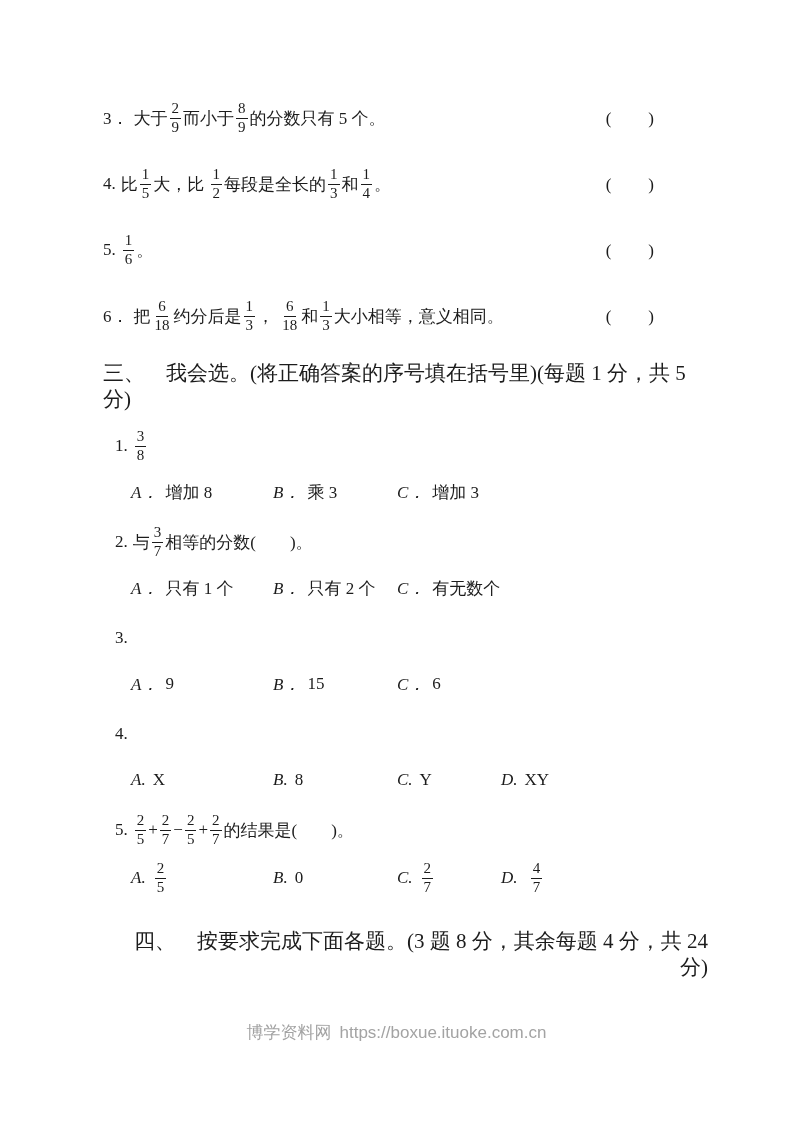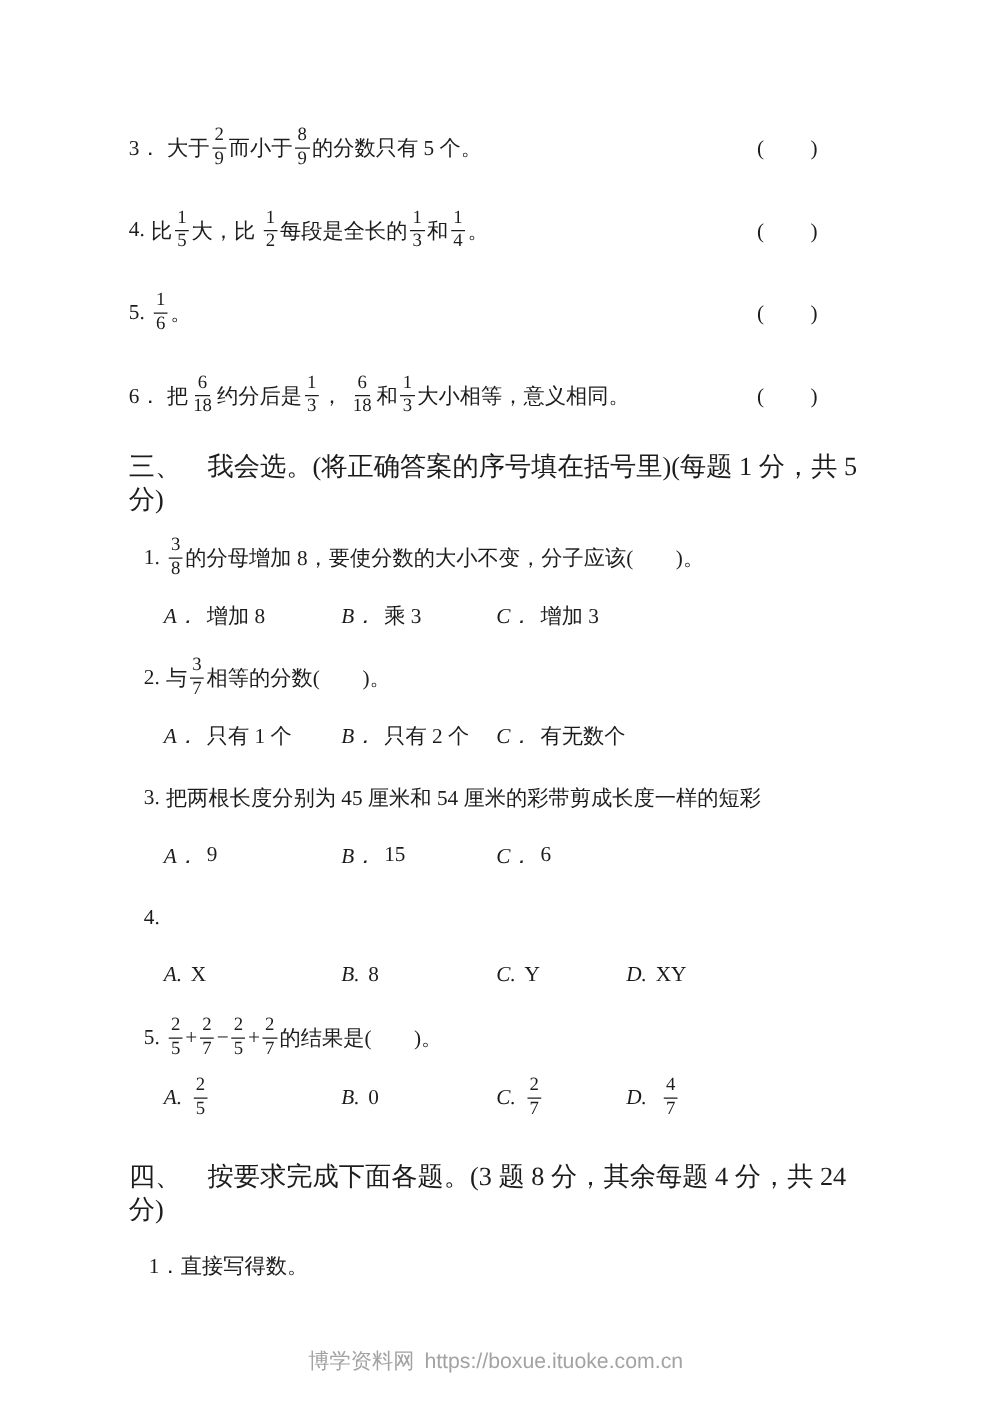--- a/index.html
+++ b/index.html
@@ -30,42 +30,42 @@
     min-height:44px;margin-bottom:22px;
   }
   .q-body{flex:1;display:flex;align-items:center;}
   .bracket{margin-right:53px;letter-spacing:1px;}
   .q-num{margin-right:5px;}
   
   .sec-head{
     font-size:21px;font-weight:normal;
     margin:6px 0 10px 0;line-height:26px;
   }
-  .sec-head-4{margin-top:32px;}
+  .sec-head-4{margin-top:32px;text-align:right;}
   
   .question{margin-bottom:10px;}
   .q-line{
     display:flex;align-items:center;
     min-height:48px;margin-left:12px;
   }
   .q-line.cont{margin-left:27px;min-height:44px;}
   .opts{
     display:flex;align-items:center;
     margin-left:28px;margin-top:6px;min-height:32px;
   }
   .opt{display:inline-flex;align-items:center;}
   .opt:nth-child(1){width:142px;}
   .opt:nth-child(2){width:124px;}
   .opt:nth-child(3){width:104px;}
   .opt-label{font-style:italic;margin-right:7px;}
   
   .sub-item{margin:20px 0 0 16px;line-height:26px;}
   
   .footer{
-    position:absolute;left:0;top:1077px;width:100%;
+    position:absolute;left:0;top:1021px;width:100%;
     text-align:center;
     font-family:"Liberation Sans","DejaVu Sans",sans-serif;
     font-size:17px;color:#a3a3a3;
   }
   .footer .url{margin-left:8px;color:#a3a3a3;text-decoration:none;}
 </style>
 </head>
 <body>
 
 <div class="page">
@@ -158,21 +158,20 @@
   <h2 class="sec-head">三、　我会选。(将正确答案的序号填在括号里)(每题 1 分，共 5 分)</h2>
 
   <section id="choice">
       <div class="question">
         <div class="q-line">
           <span class="q-num">1.</span>
           <span class="frac">
             <span class="num">3</span>
             <span class="den">8</span>
           </span>
-          <span class="seg">的分母增加 8，要使分数的大小不变，分子应该(　　)。</span>
         </div>
         <div class="opts">
           <span class="opt">
             <span class="opt-label">A．</span>
             <span class="seg">增加 8</span>
           </span>
           <span class="opt">
             <span class="opt-label">B．</span>
             <span class="seg">乘 3</span>
           </span>
@@ -203,21 +202,20 @@
           </span>
           <span class="opt">
             <span class="opt-label">C．</span>
             <span class="seg">有无数个</span>
           </span>
         </div>
       </div>
       <div class="question">
         <div class="q-line">
           <span class="q-num">3.</span>
-          <span class="seg">把两根长度分别为 45 厘米和 54 厘米的彩带剪成长度一样的短彩</span>
         </div>
         <div class="opts">
           <span class="opt">
             <span class="opt-label">A．</span>
             <span class="seg">9</span>
           </span>
           <span class="opt">
             <span class="opt-label">B．</span>
             <span class="seg">15</span>
           </span>
@@ -300,19 +298,18 @@
               <span class="num">4</span>
               <span class="den">7</span>
             </span>
           </span>
         </div>
       </div>
     </section>
 
   <h2 class="sec-head sec-head-4">四、　按要求完成下面各题。(3 题 8 分，其余每题 4 分，共 24 分)</h2>
 
-  <div class="sub-item">1．直接写得数。</div>
 
   <footer class="footer">
     <span>博学资料网</span><span class="url">https://boxue.ituoke.com.cn</span>
   </footer>
 
 </div>
 
 </body></html>

